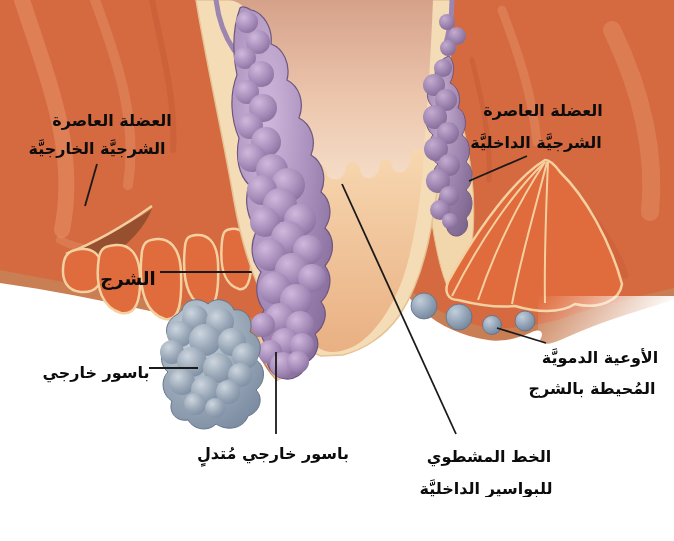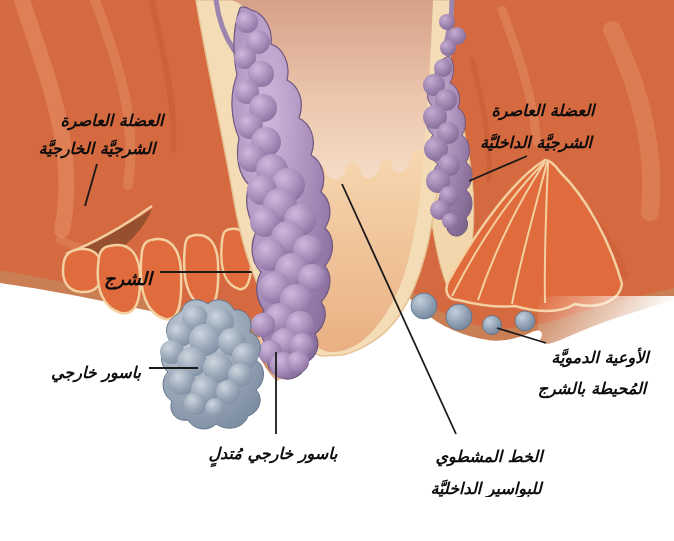--- a/index.html
+++ b/index.html
@@ -1,17 +1,17 @@
 <!DOCTYPE html>
 <html><head>
 <meta charset="utf-8">
 <style>
   html,body{margin:0;padding:0;background:#fff;}
   .stage{position:relative;width:674px;height:497px;background:#ffffff;overflow:hidden;
-         font-family:"DejaVu Sans","Liberation Sans",sans-serif;font-style:italic;}
+         font-family:"DejaVu Sans","Liberation Sans",sans-serif;}
   svg{display:block;}
   text{font-family:"DejaVu Sans","Liberation Sans",sans-serif;font-weight:700;fill:#0c0c0c;}
   .lbl{font-size:16px;}
   .lbl-big{font-size:18px;}
 </style>
 </head>
 <body>
 
 <div class="stage">
 <svg width="674" height="541" viewBox="0 0 674 541">

